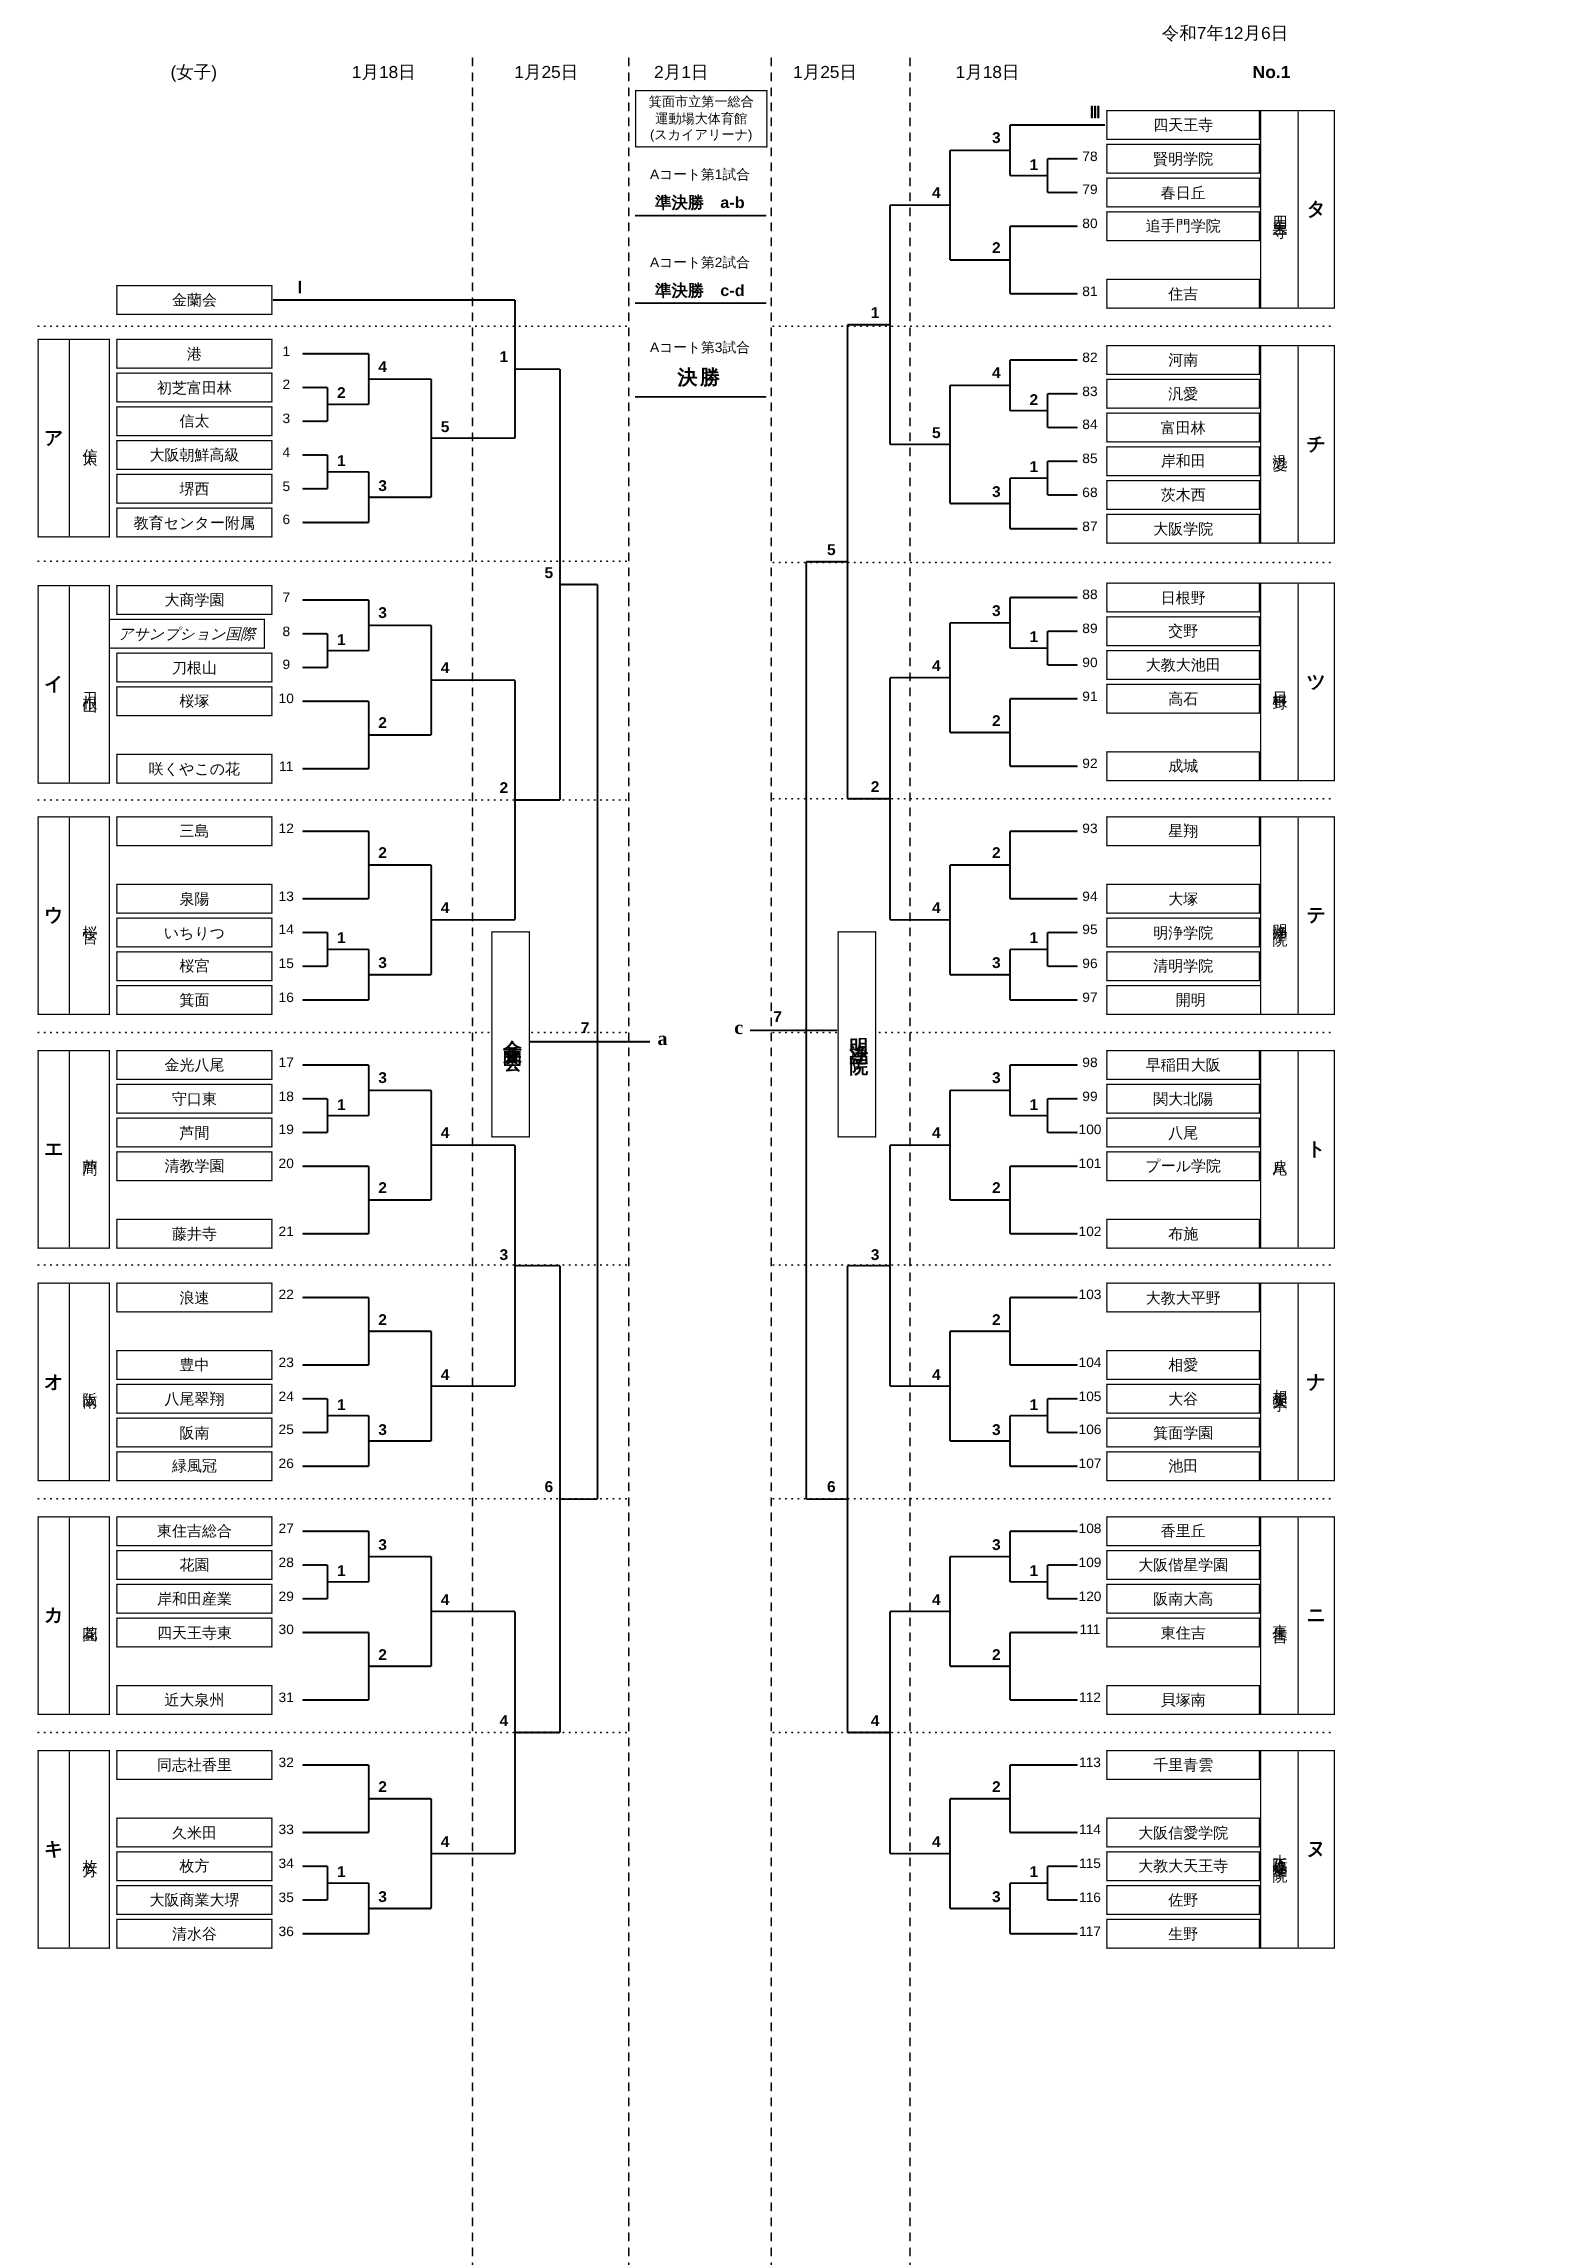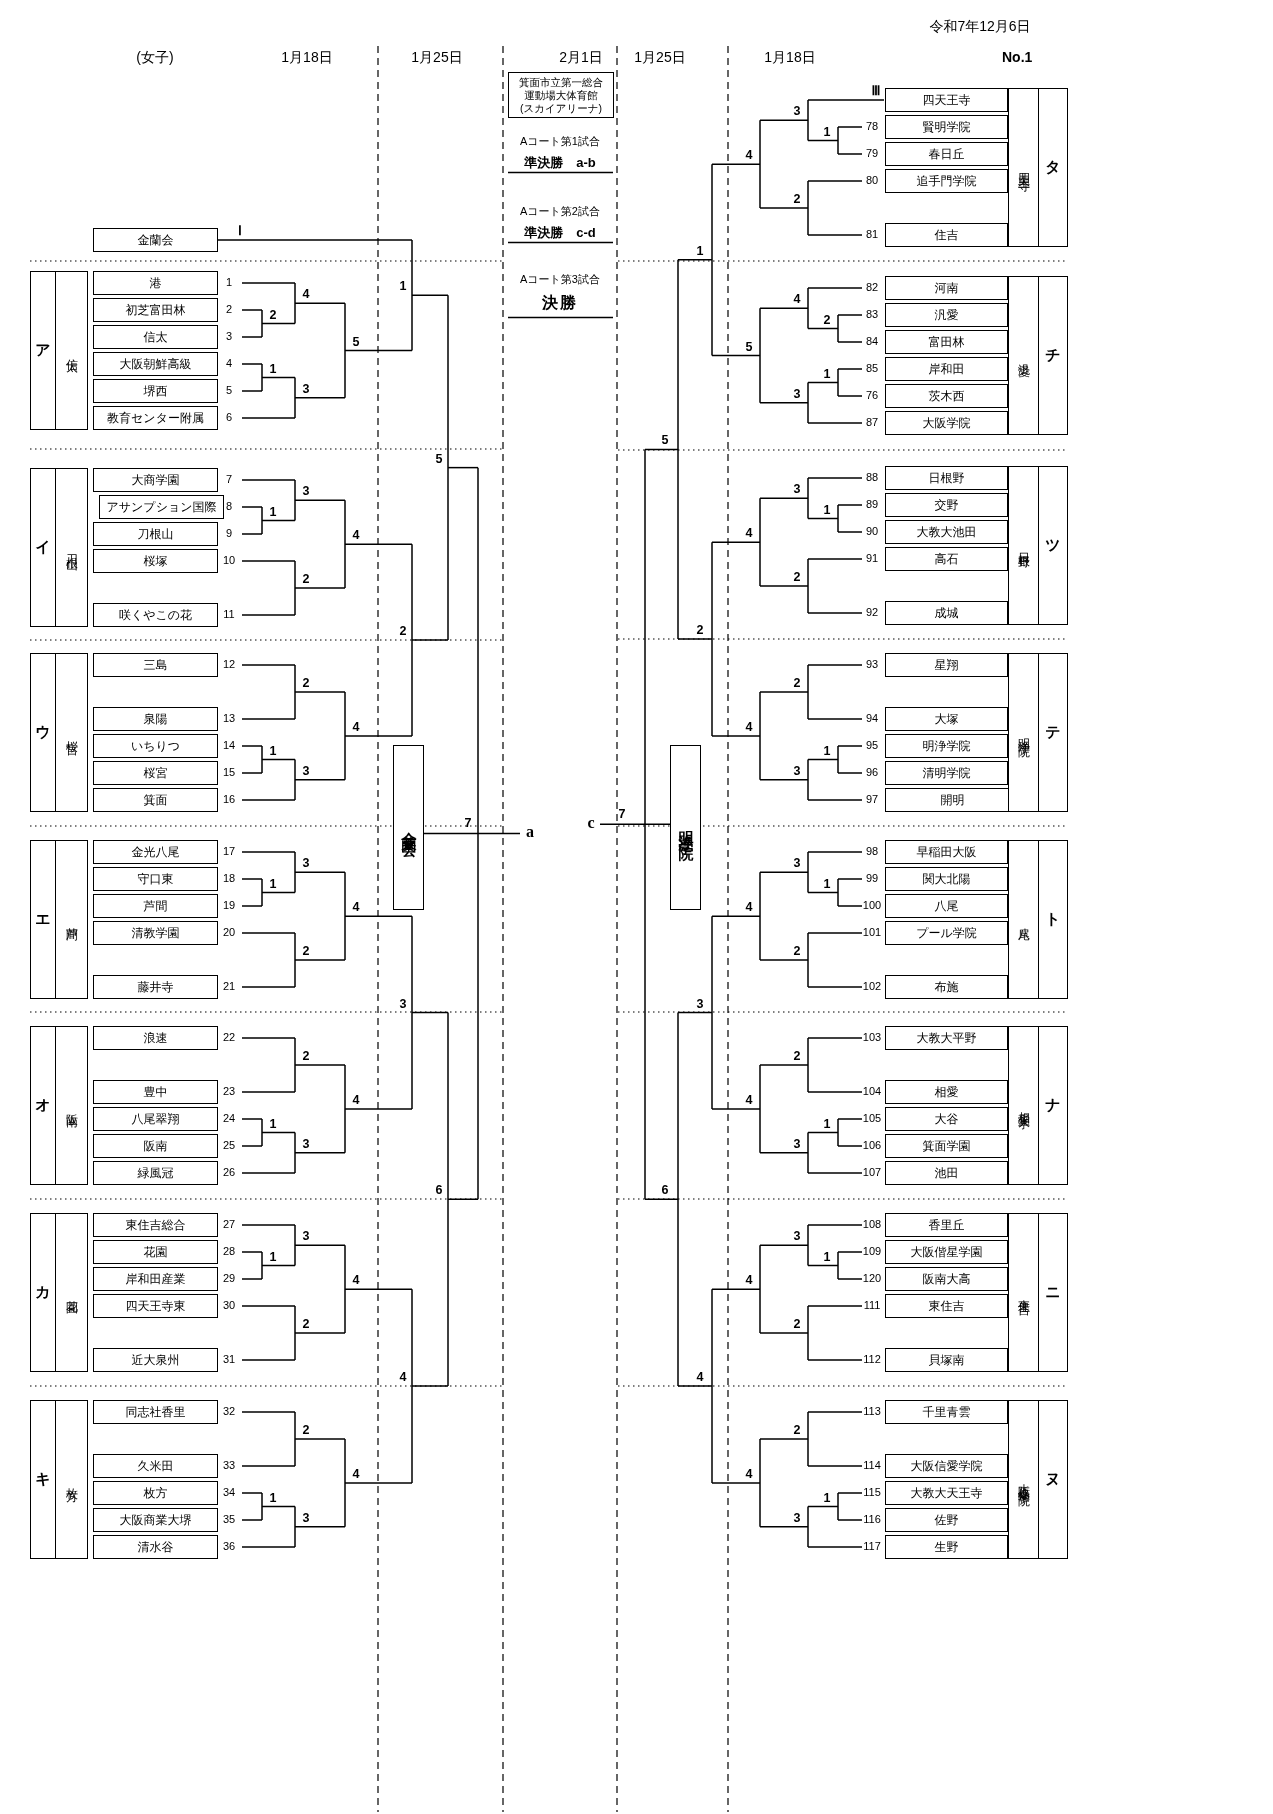--- a/index.html
+++ b/index.html
@@ -312,21 +312,21 @@
   <div class="t sched-final" style="left:560px;top:303px">決勝</div>
 
   <div class="teambox" style="left:93px;top:228px;width:125px;height:24px">金蘭会</div>
   <div class="t rnum" style="left:240px;top:230px">Ⅰ</div>
 
   <div class="winnerbox" style="left:393px;top:745px;width:31px;height:165px">金蘭会</div>
   <div class="winnerbox" style="left:670px;top:745px;width:31px;height:165px">明浄学院</div>
 <div class="t colhead" style="left: 155px; top: 57px;">(女子)</div>
     <div class="t colhead" style="left: 307px; top: 57px;">1月18日</div>
     <div class="t colhead" style="left: 437px; top: 57px;">1月25日</div>
-    <div class="t colhead" style="left: 545px; top: 57px; margin-left: 36px;">2月1日</div>
+    <div class="t colhead" style="left: 545px; top: 57px;">2月1日</div>
     <div class="t colhead" style="left: 660px; top: 57px;">1月25日</div>
     <div class="t colhead" style="left: 790px; top: 57px;">1月18日</div>
     <div class="teambox" style="left: 93px; top: 271px; width: 125px; height: 24px;">港</div>
     <div class="t num" style="left: 229px; top: 282px;">1</div>
     <div class="teambox" style="left: 93px; top: 298px; width: 125px; height: 24px;">初芝富田林</div>
     <div class="t num" style="left: 229px; top: 309px;">2</div>
     <div class="teambox" style="left: 93px; top: 325px; width: 125px; height: 24px;">信太</div>
     <div class="t num" style="left: 229px; top: 336px;">3</div>
     <div class="teambox" style="left: 93px; top: 352px; width: 125px; height: 24px;">大阪朝鮮高級</div>
     <div class="t num" style="left: 229px; top: 363px;">4</div>
@@ -338,21 +338,21 @@
       <div class="cell cell-letter" style="width: 25px; border-right: 1.5px solid rgb(0, 0, 0);">ア</div>
       <div class="cell cell-name" style="flex: 1 1 0%;">信太</div>
     </div>
     <div class="t mlabel" style="left: 273px; top: 314.5px;">2</div>
     <div class="t mlabel" style="left: 306px; top: 294.25px;">4</div>
     <div class="t mlabel" style="left: 273px; top: 368.5px;">1</div>
     <div class="t mlabel" style="left: 306px; top: 388.75px;">3</div>
     <div class="t mlabel" style="left: 356px; top: 341.5px;">5</div>
     <div class="teambox" style="left: 93px; top: 468px; width: 125px; height: 24px;">大商学園</div>
     <div class="t num" style="left: 229px; top: 479px;">7</div>
-    <div class="teambox" style="left: 99px; top: 495px; width: 125px; height: 24px;">アサンプション国際</div>
+    <div class="teambox" style="left: 87px; top: 495px; width: 125px; height: 24px; font-style: italic;">アサンプション国際</div>
     <div class="t num" style="left: 229px; top: 506px;">8</div>
     <div class="teambox" style="left: 93px; top: 522px; width: 125px; height: 24px;">刀根山</div>
     <div class="t num" style="left: 229px; top: 533px;">9</div>
     <div class="teambox" style="left: 93px; top: 549px; width: 125px; height: 24px;">桜塚</div>
     <div class="t num" style="left: 229px; top: 560px;">10</div>
     <div class="teambox" style="left: 93px; top: 603px; width: 125px; height: 24px;">咲くやこの花</div>
     <div class="t num" style="left: 229px; top: 614px;">11</div>
     <div class="blockbox" style="left: 30px; top: 468px; width: 58px; height: 159px;">
       <div class="cell cell-letter" style="width: 25px; border-right: 1.5px solid rgb(0, 0, 0);">イ</div>
       <div class="cell cell-name" style="flex: 1 1 0%;">刀根山</div>
@@ -479,21 +479,21 @@
     <div class="t mlabel" style="left: 749px; top: 155.125px;">4</div>
     <div class="teambox" style="left: 885px; top: 276px; width: 123px; height: 24px;">河南</div>
     <div class="t num" style="left: 872px; top: 287px;">82</div>
     <div class="teambox" style="left: 885px; top: 303px; width: 123px; height: 24px;">汎愛</div>
     <div class="t num" style="left: 872px; top: 314px;">83</div>
     <div class="teambox" style="left: 885px; top: 330px; width: 123px; height: 24px;">富田林</div>
     <div class="t num" style="left: 872px; top: 341px;">84</div>
     <div class="teambox" style="left: 885px; top: 357px; width: 123px; height: 24px;">岸和田</div>
     <div class="t num" style="left: 872px; top: 368px;">85</div>
     <div class="teambox" style="left: 885px; top: 384px; width: 123px; height: 24px;">茨木西</div>
-    <div class="t num" style="left: 872px; top: 395px;">76</div>
+    <div class="t num" style="left: 872px; top: 395px;">68</div>
     <div class="teambox" style="left: 885px; top: 411px; width: 123px; height: 24px;">大阪学院</div>
     <div class="t num" style="left: 872px; top: 422px;">87</div>
     <div class="blockbox" style="left: 1008px; top: 276px; width: 60px; height: 159px;">
       <div class="cell cell-name" style="width: 30px; border-right: 1.5px solid rgb(0, 0, 0);">汎愛</div>
       <div class="cell cell-letter" style="flex: 1 1 0%;">チ</div>
     </div>
     <div class="t mlabel" style="left: 827px; top: 319.5px;">2</div>
     <div class="t mlabel" style="left: 797px; top: 299.25px;">4</div>
     <div class="t mlabel" style="left: 827px; top: 373.5px;">1</div>
     <div class="t mlabel" style="left: 797px; top: 393.75px;">3</div>

